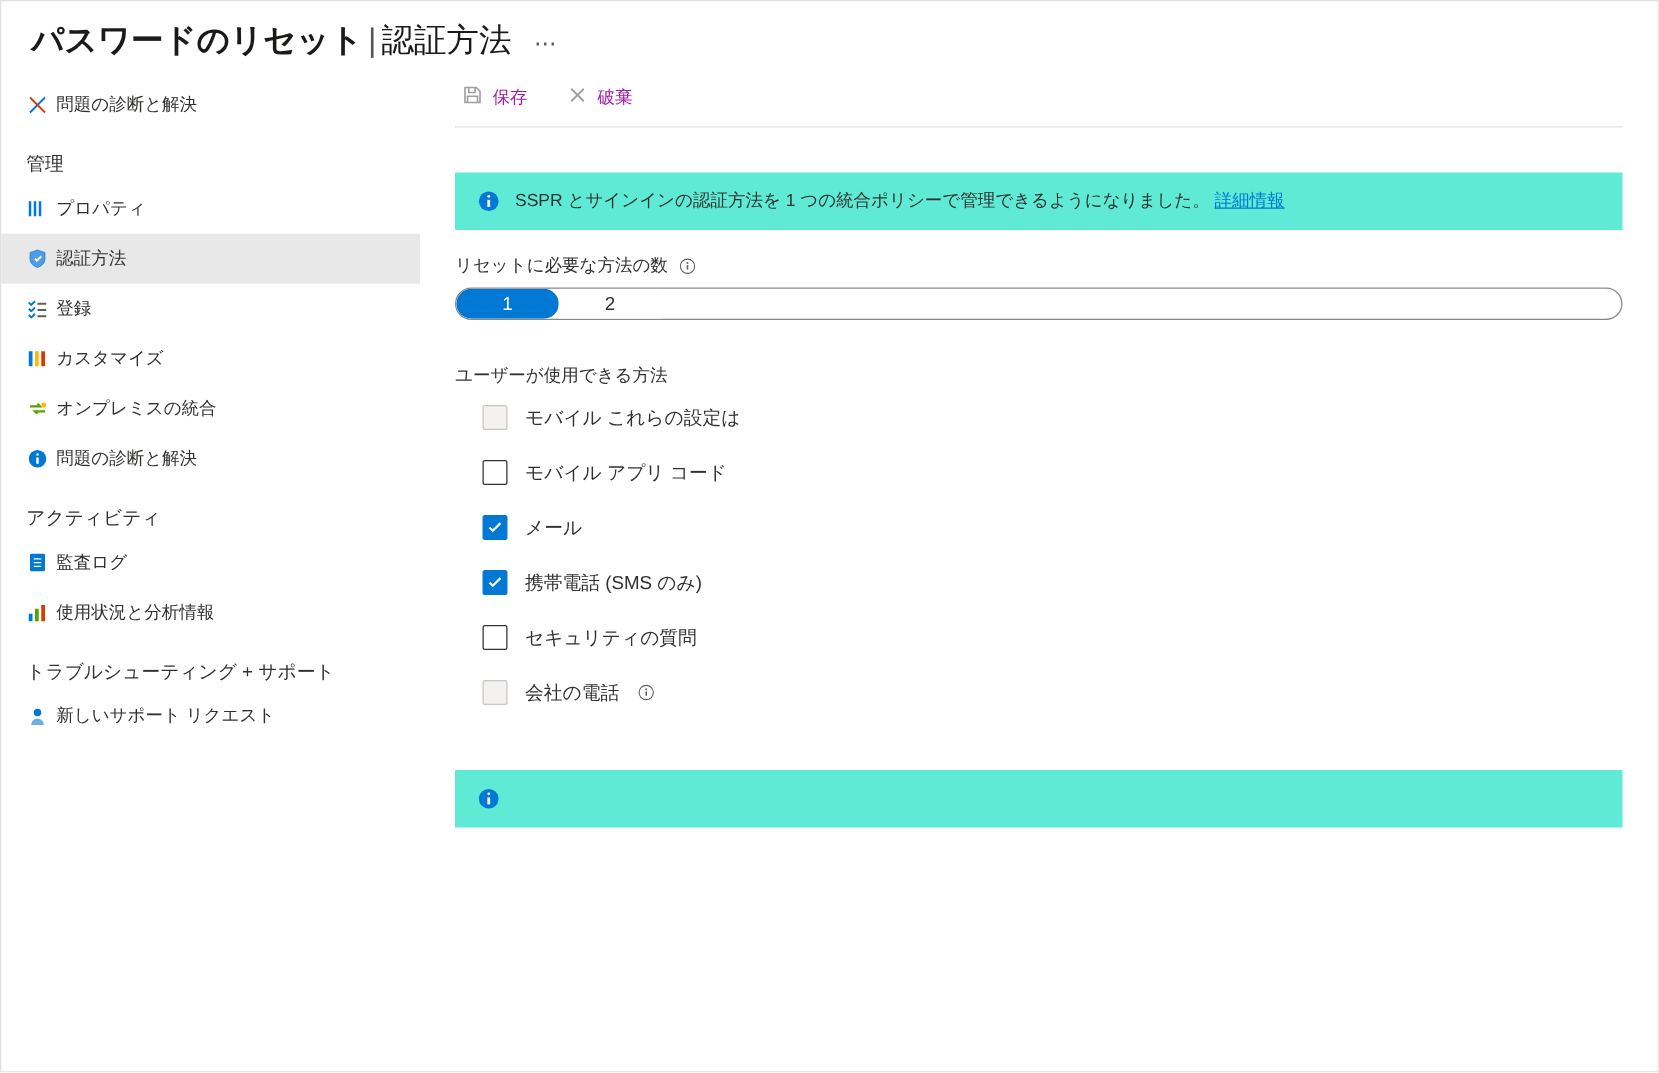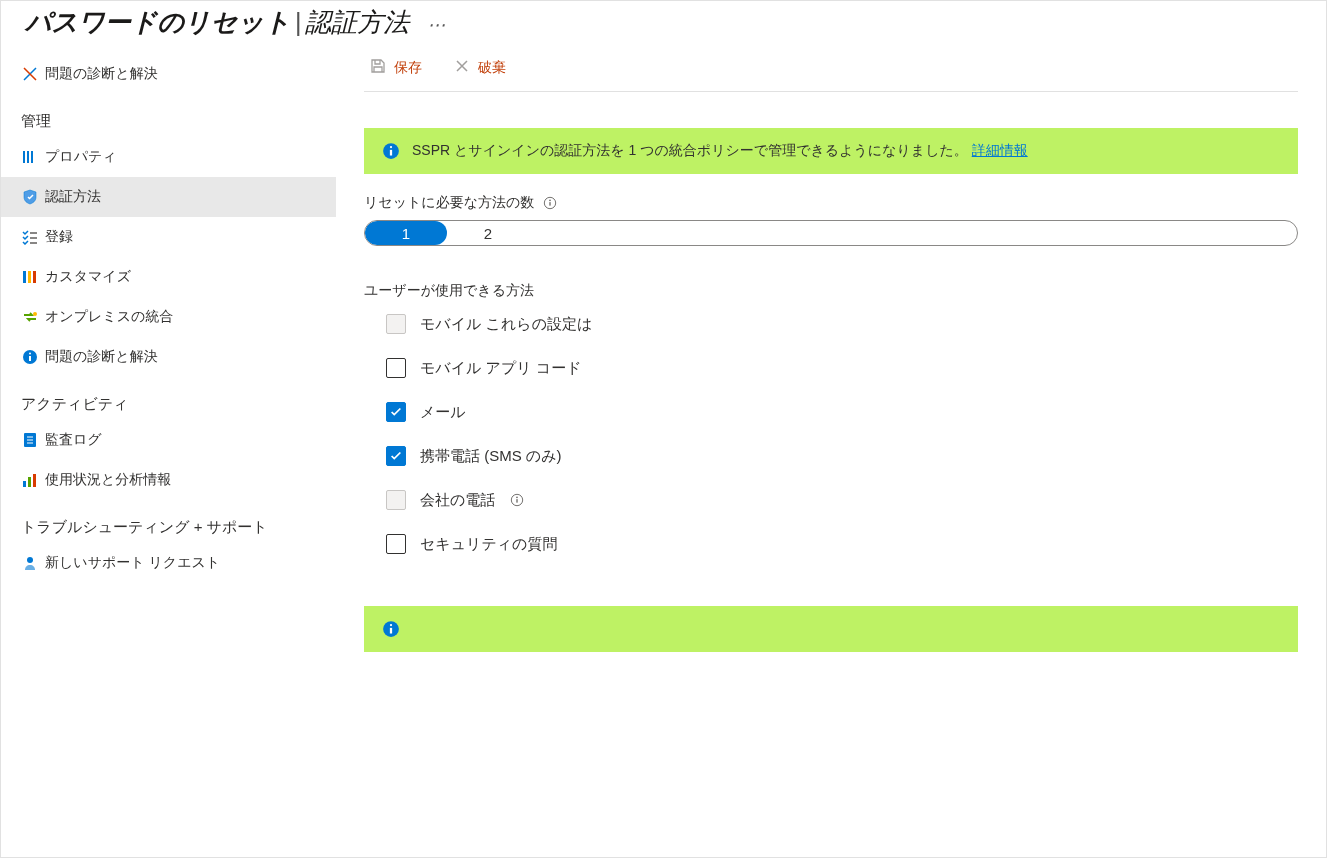--- a/index.html
+++ b/index.html
@@ -11,22 +11,21 @@
     background: #fff;
   }
   .page {
     display: flex;
     flex-direction: column;
     height: 858px;
     width: 1327px;
     border: 1px solid #e1e1e1;
   }
   .header {
-    padding: 4px 24px 4px 24px;
-    font-style: italic;
+    padding: 14px 24px 4px 24px;
   }
   .header-title-row {
     display: flex;
     align-items: baseline;
     gap: 10px;
   }
   .header-title {
     font-size: 26px;
     font-weight: 600;
     color: #1b1a19;
@@ -110,35 +109,35 @@
     display: flex;
     align-items: center;
     gap: 20px;
     height: 48px;
     border-bottom: 1px solid #e1e1e1;
   }
   .toolbar-btn {
     display: flex;
     align-items: center;
     gap: 8px;
-    color: #c2410c;
+    color: #a21caf;
     background: none;
     border: none;
     font-size: 14px;
     font-family: inherit;
     cursor: pointer;
     padding: 4px 6px;
   }
   .toolbar-btn svg { width: 16px; height: 16px; }
 
   .info-banner {
     display: flex;
     align-items: center;
     gap: 12px;
-    background: #bef264;
+    background: #5eead4;
     padding: 14px 18px;
     margin-top: 36px;
     font-size: 14px;
   }
   .info-banner.bottom {
     margin-top: 52px;
     align-items: flex-start;
     line-height: 1.6;
   }
   .info-banner .info-icon {
@@ -443,34 +442,34 @@
         </div>
         <div class="method-row">
           <span class="chk checked">
             <svg viewBox="0 0 16 16">
                 <path d="M3 8l3 3 7-7" fill="none" stroke="#fff" stroke-width="2"></path>
               </svg>
           </span>
           <span class="method-label">携帯電話 (SMS のみ)</span>
         </div>
         <div class="method-row">
+          <span class="chk"></span>
+          <span class="method-label">セキュリティの質問</span>
+        </div>
+        <div class="method-row">
           <span class="chk disabled"></span>
           <span class="method-label">会社の電話</span>
           <span class="info-circle">
             <svg viewBox="0 0 16 16">
                 <circle cx="8" cy="8" r="6.5" fill="none" stroke="#605e5c"></circle>
                 <circle cx="8" cy="5" r="0.9" fill="#605e5c"></circle>
                 <rect x="7.3" y="7" width="1.4" height="4" fill="#605e5c"></rect>
               </svg>
           </span>
         </div>
-        <div class="method-row">
-          <span class="chk"></span>
-          <span class="method-label">セキュリティの質問</span>
-        </div>
       </div>
 
       <div class="info-banner bottom">
         <span class="info-icon">
           <svg viewBox="0 0 16 16">
               <circle cx="8" cy="8" r="7" fill="#0078d4"></circle>
               <circle cx="8" cy="4.5" r="1" fill="#fff"></circle>
               <rect x="7" y="7" width="2" height="5" fill="#fff"></rect>
             </svg>
         </span>

